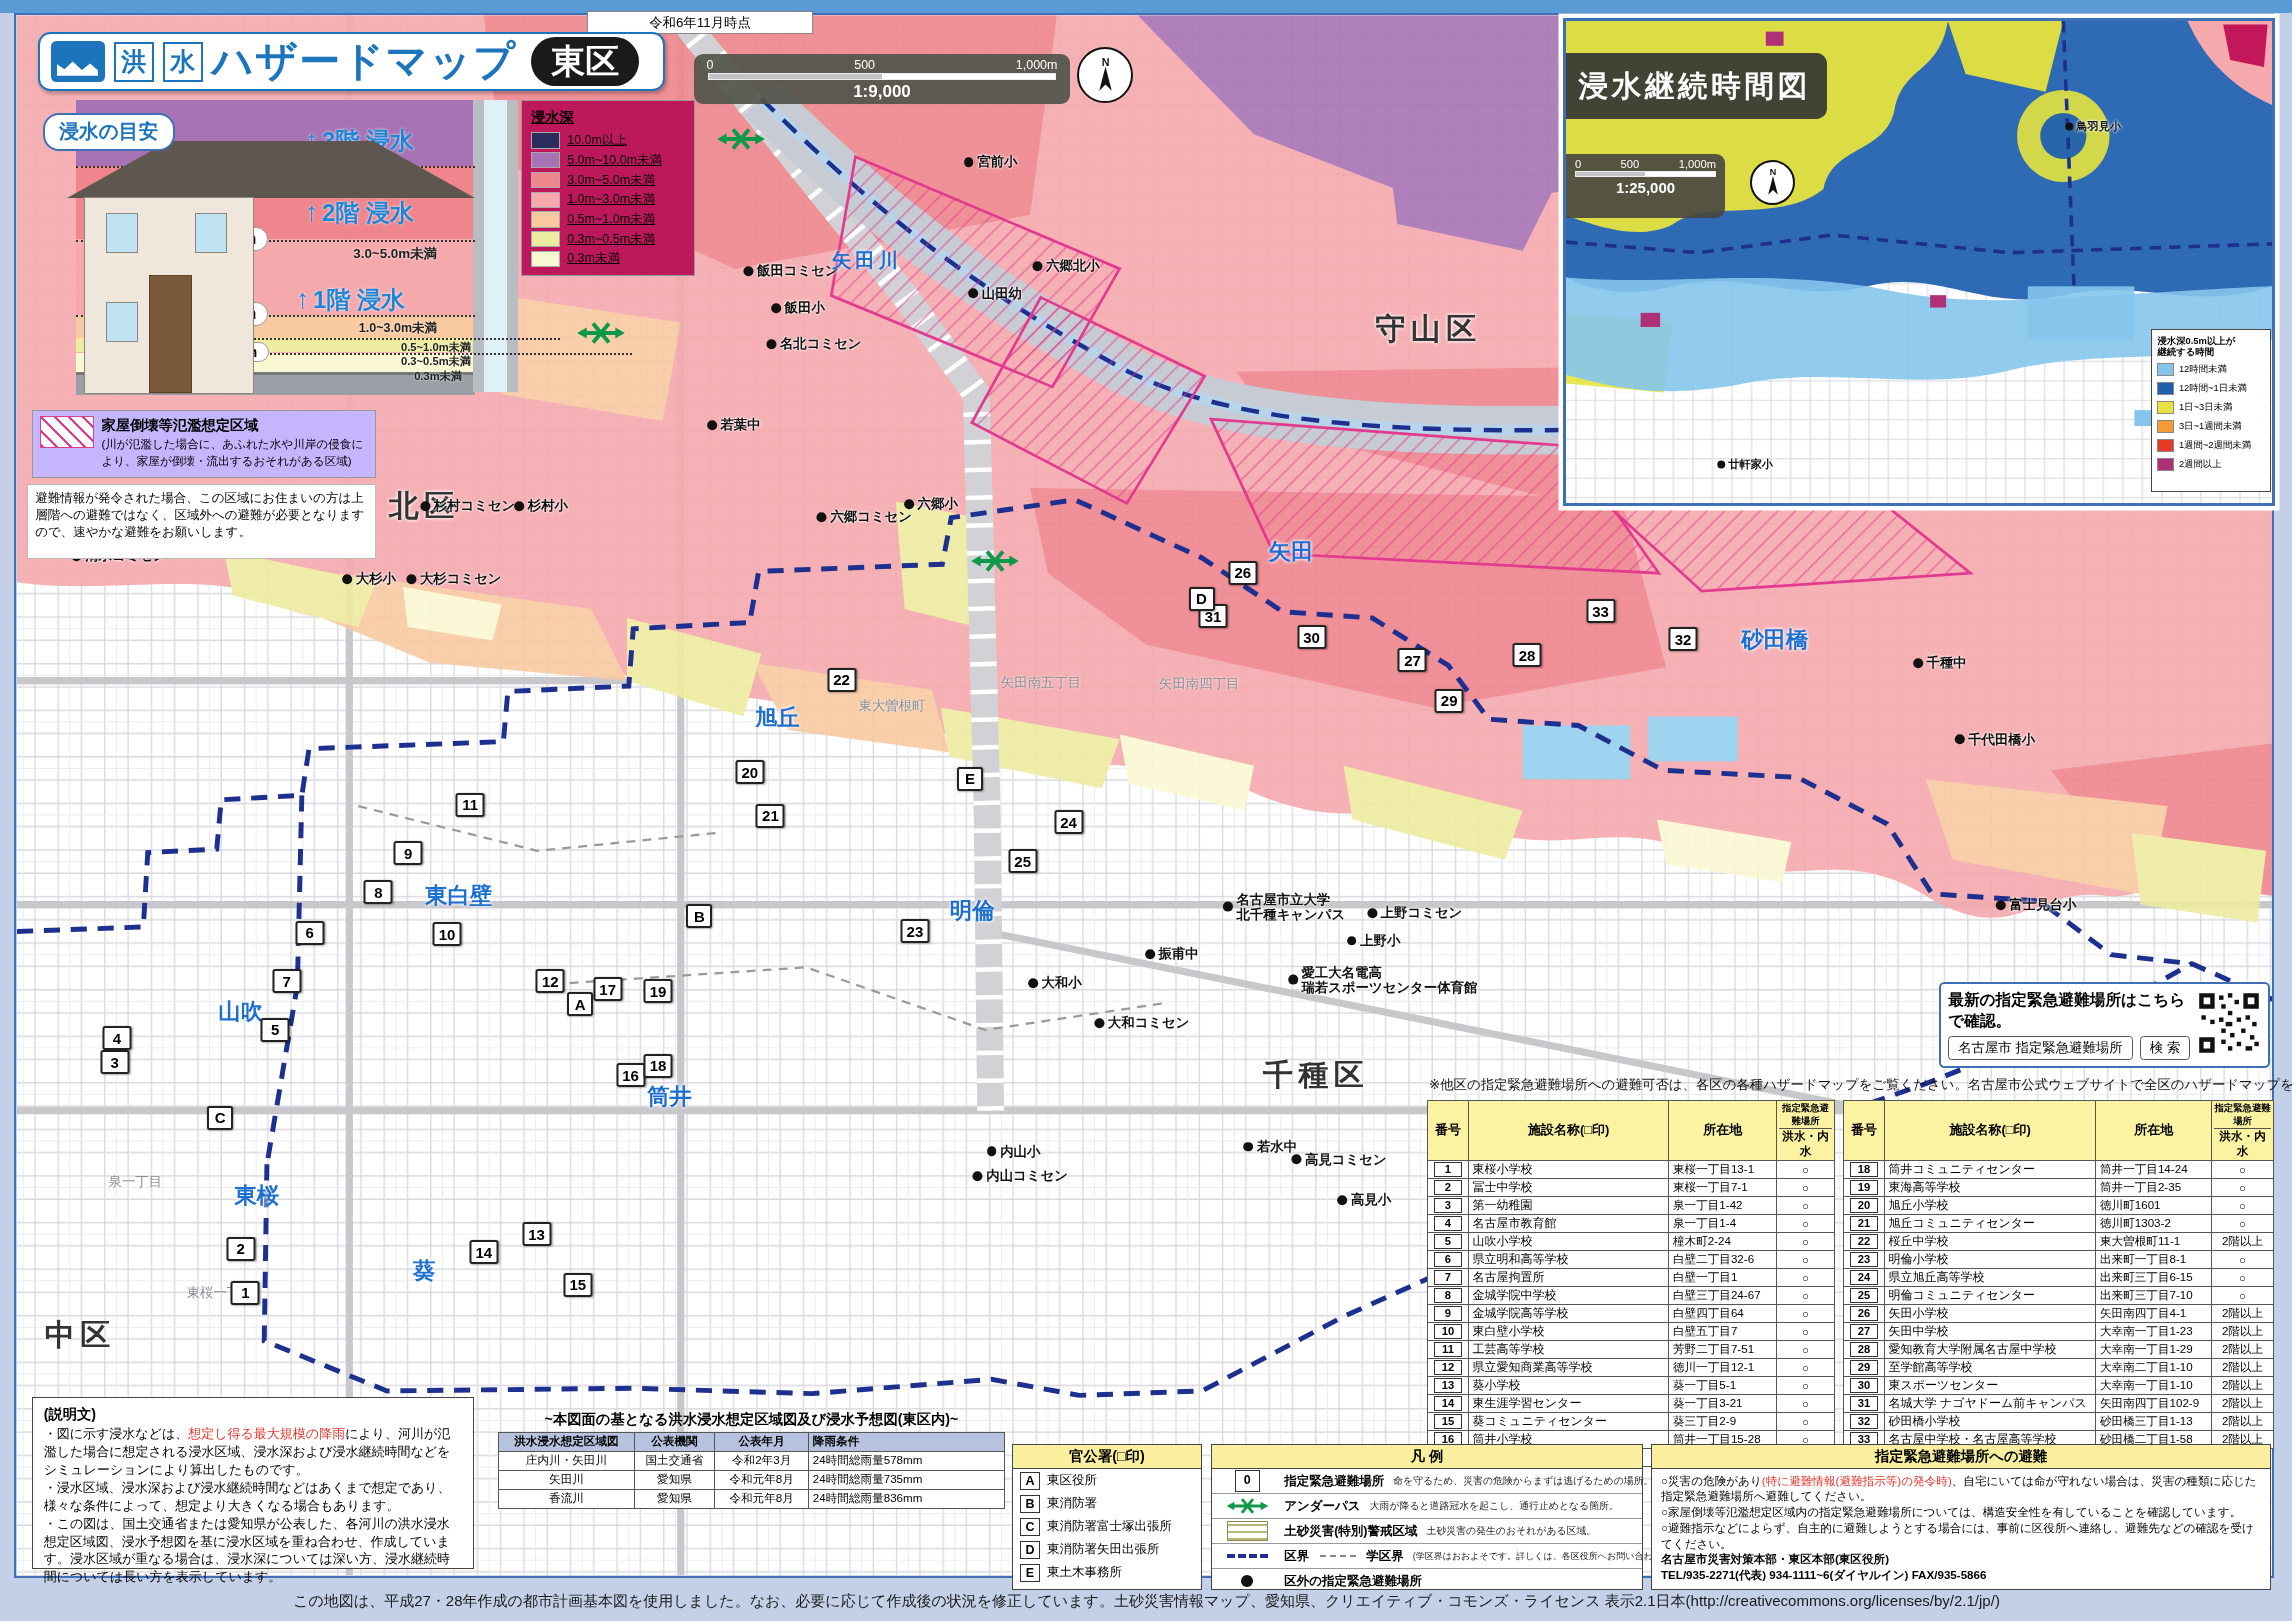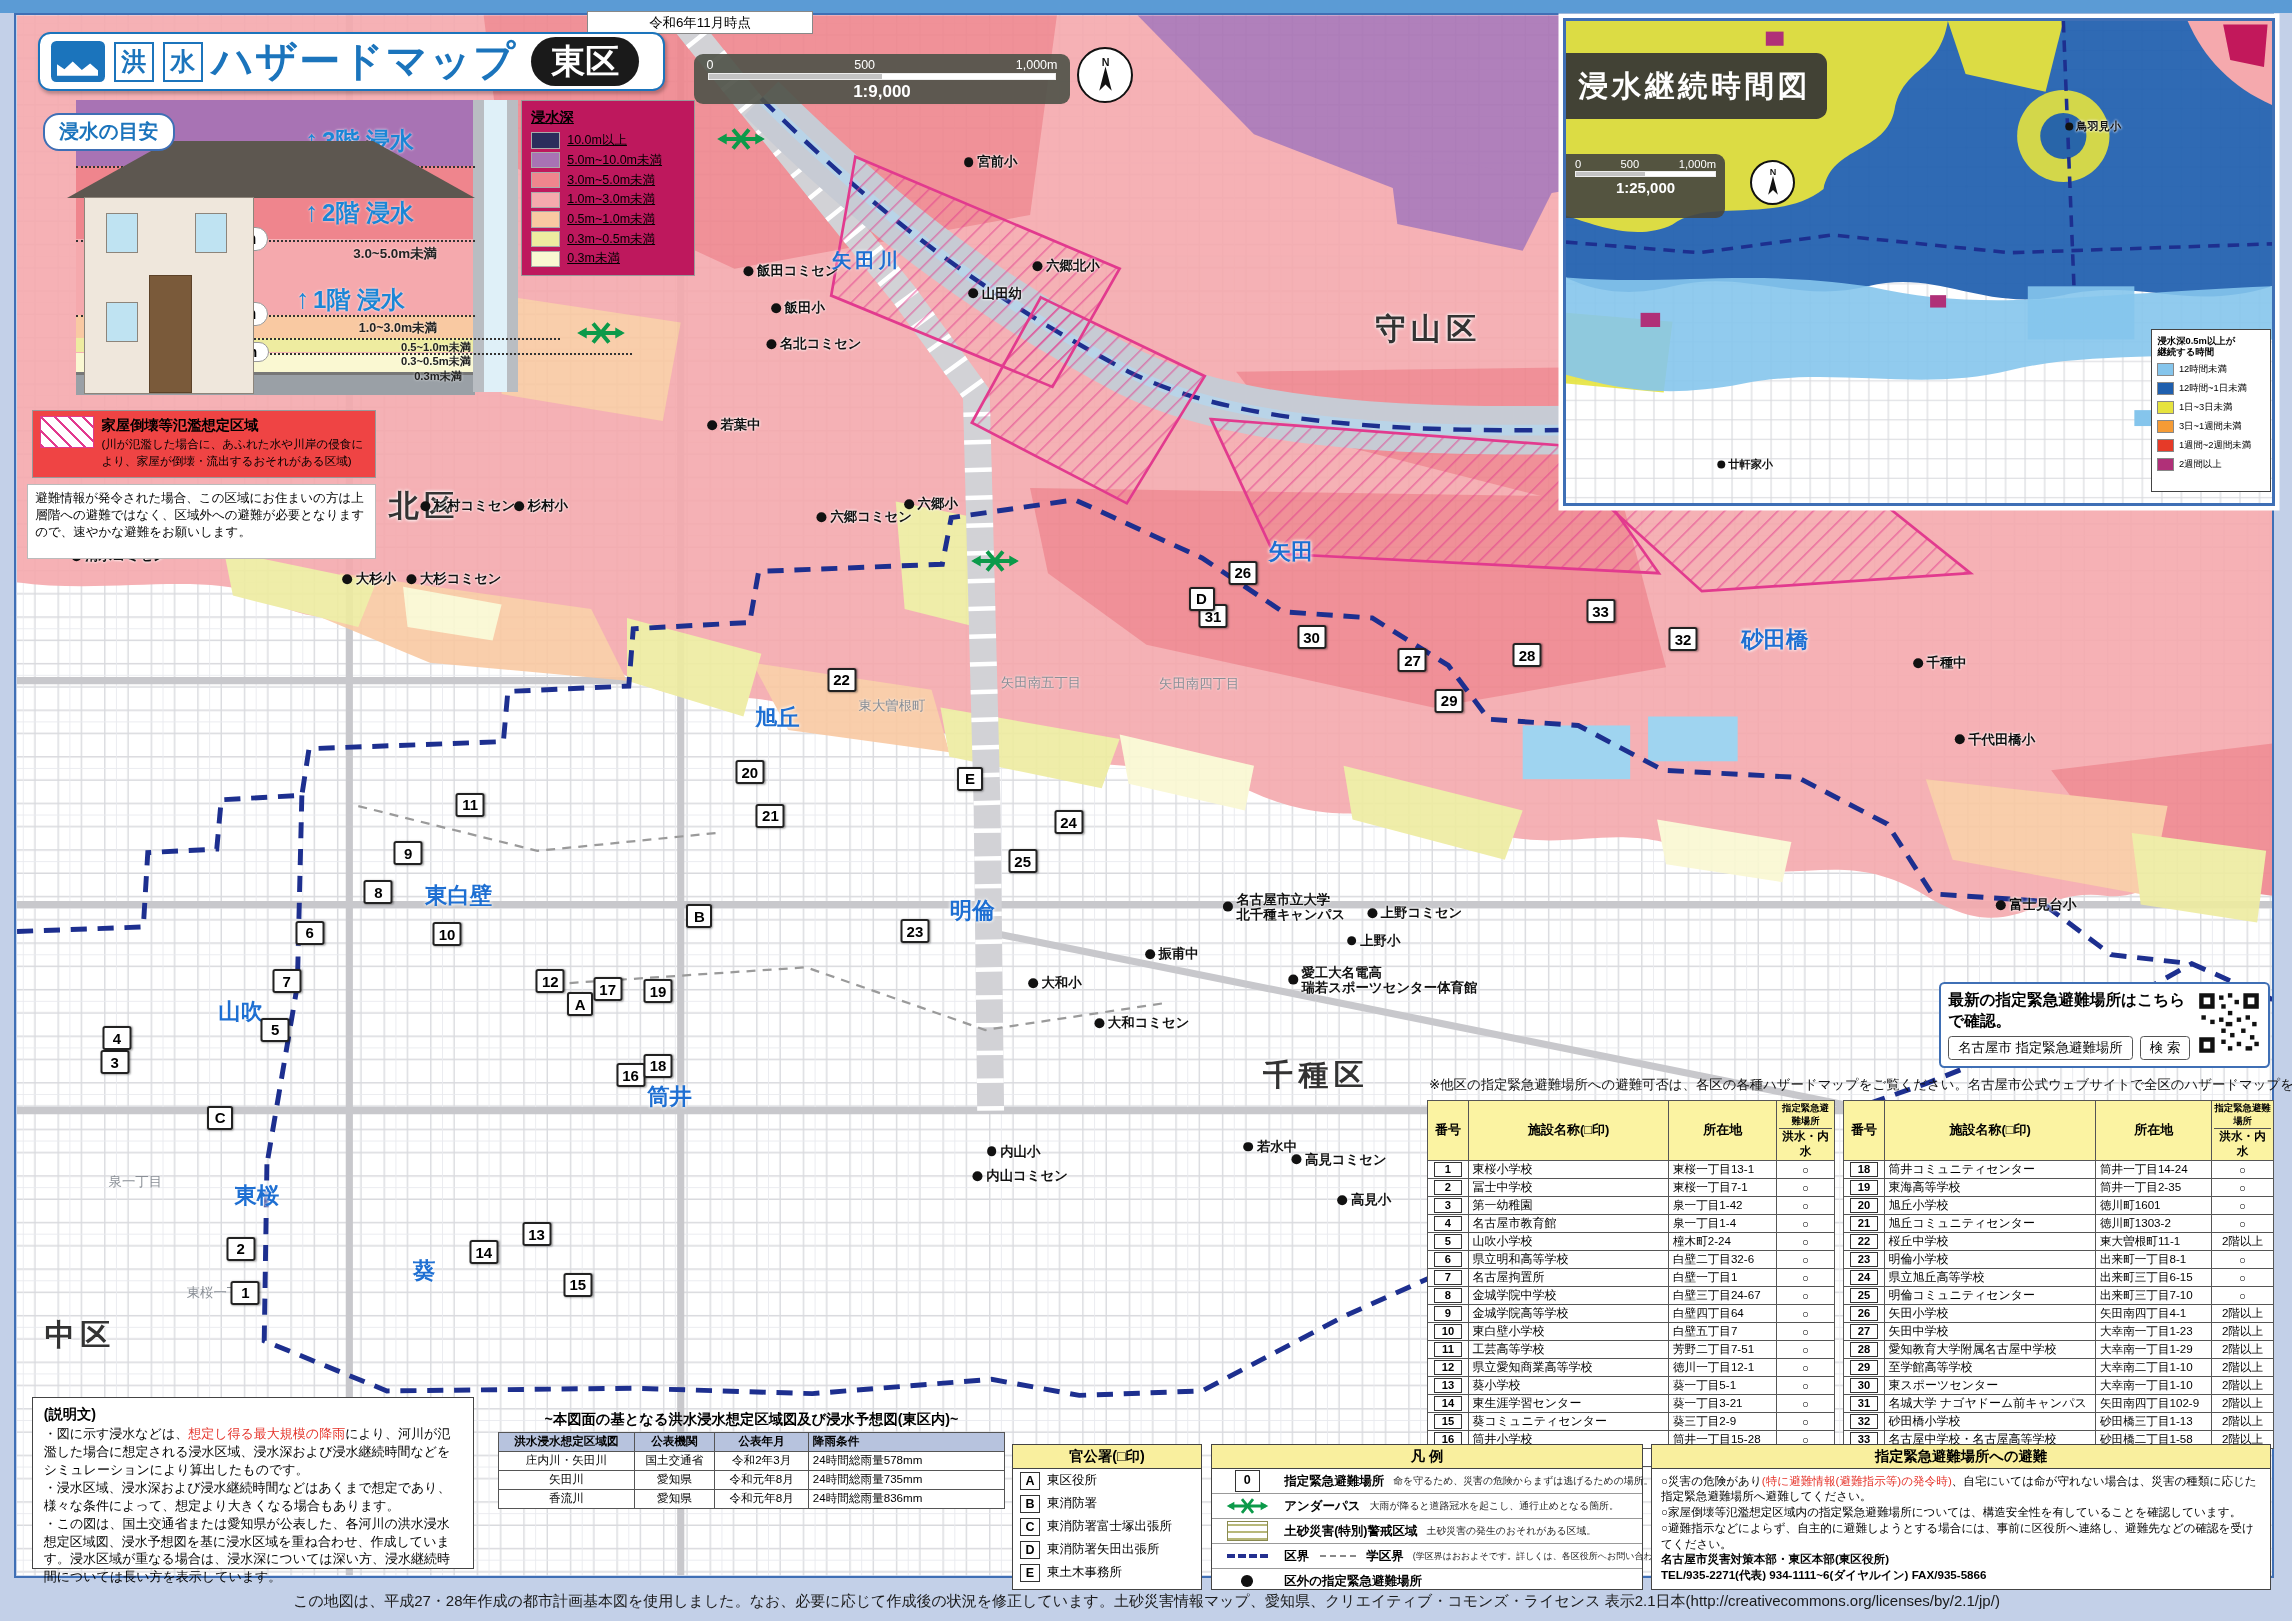--- a/index.html
+++ b/index.html
@@ -35,21 +35,21 @@
   .floor .ar{font-size:27px;margin-right:3.6px;}
   .blabel{position:absolute;font-weight:bold;color:#222;white-space:nowrap;text-shadow:0 0 2.7px rgba(255,255,255,.8);}
   #guide-pill{left:16px;top:12.5px;background:#fff;border:2.7px solid #3f6fb5;border-radius:16px;color:#1b74bc;font-size:19.7px;font-weight:bold;padding:3.6px 14.3px;z-index:3;}
   
   #house{left:52px;top:41px;width:179px;height:251px;z-index:2;}
   #roof{position:absolute;left:-12.5px;top:0;width:204px;height:0;border-left:102px solid transparent;border-right:102px solid transparent;border-bottom:57px solid #5d5750;}
   #hbody{position:absolute;left:5.4px;top:56px;width:168px;height:195px;background:#efe7dc;border:1.8px solid #8d857b;}
   #hdoor{position:absolute;left:70px;top:134px;width:41px;height:116px;background:#7a5a3a;border:1.8px solid #5c4228;}
   .hwin{position:absolute;width:30px;height:38px;background:#bfe3f2;border:1.8px solid #8d857b;}
   
-  #hatch-box{left:32px;top:410px;width:344px;height:68px;background:#ef4444;border:0.9px solid #999;padding:5.4px 7.2px;box-sizing:border-box;display:flex;gap:7.2px;}
+  #hatch-box{left:32px;top:410px;width:344px;height:68px;background:#c4b5fd;border:0.9px solid #999;padding:5.4px 7.2px;box-sizing:border-box;display:flex;gap:7.2px;}
   .hatch-sw{width:52px;height:30px;flex:0 0 auto;border:1.8px solid #e23a8e;background:repeating-linear-gradient(45deg,#e23a8e 0 2.7px,#fff 2.7px 9.9px);}
   #hatch-box .tt{font-size:14.3px;font-weight:bold;}
   #hatch-box .bd{font-size:11.6px;line-height:1.25;}
   #evac-note{left:27px;top:484px;width:349px;height:75px;background:#fff;border:0.9px solid #bbb;padding:5.4px 7.2px;box-sizing:border-box;font-size:12.5px;line-height:1.35;}
   
   #depth-legend{left:521px;top:100px;width:174px;height:176px;background:#be185d;border:0.9px solid #999;padding:7.2px 9px;box-sizing:border-box;text-decoration:underline;}
   #depth-legend .ttl{font-size:14.3px;font-weight:bold;margin-bottom:3.6px;}
   .lrow{display:flex;align-items:center;gap:7.2px;height:19.7px;}
   .sw{width:27px;height:14.3px;border:0.9px solid #aaa;flex:0 0 auto;}
   .lb{font-size:12.5px;white-space:nowrap;}

